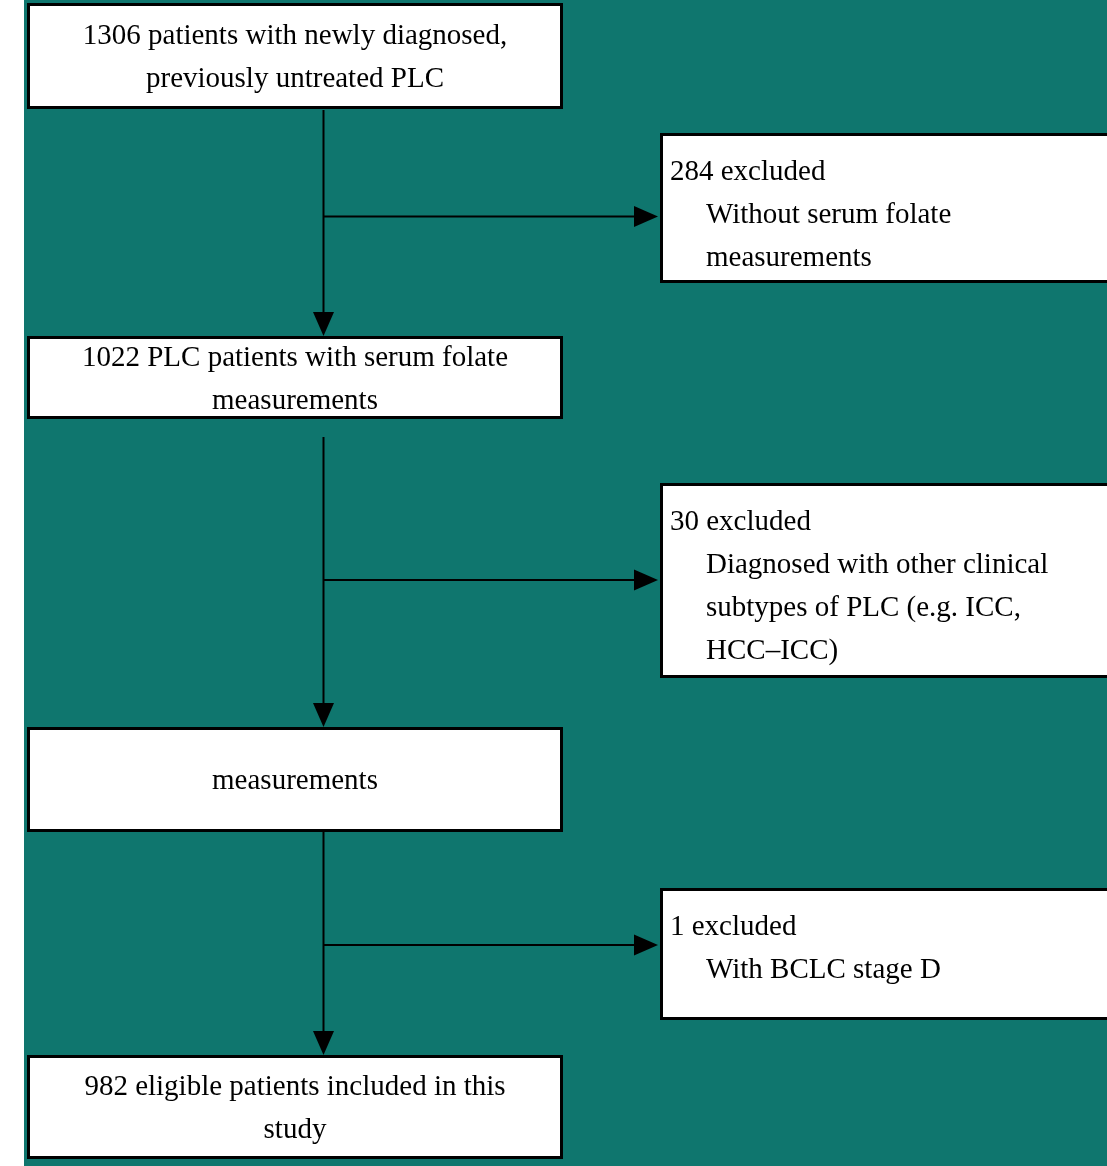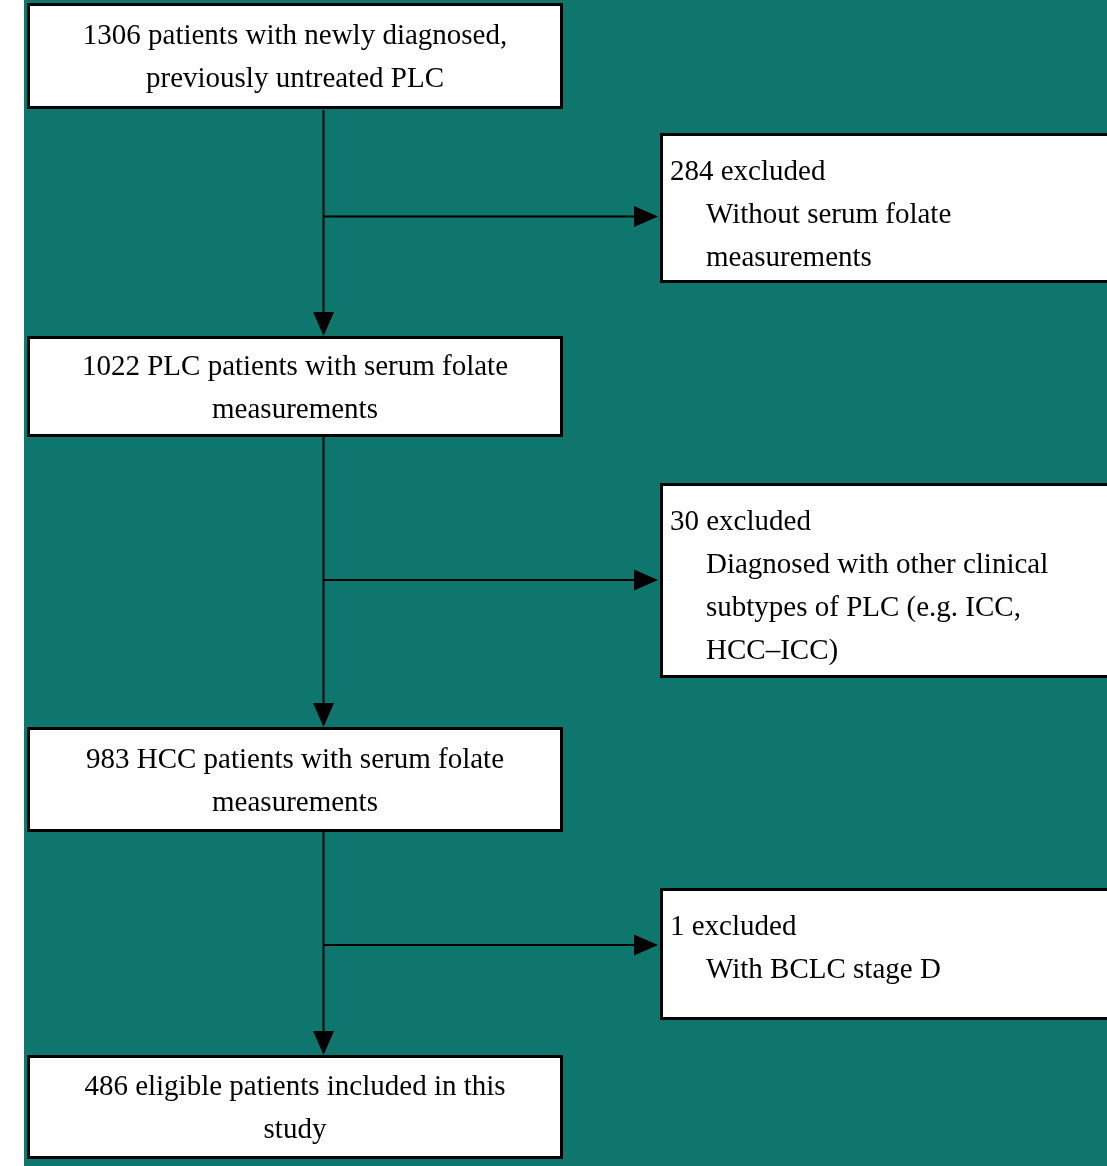--- a/index.html
+++ b/index.html
@@ -34,21 +34,21 @@
   .excl-box {
     left: 636px;
     width: 469px;
     padding: 13px 8px 8px 7px;
     text-align: left;
   }
   .excl-box .count { display: block; }
   .excl-box .detail { display: block; padding-left: 36px; }
   .line { display: block; }
   #mb0 { top: 3px;    height: 106px; }
-  #mb1 { top: 336px;  height: 101px; }
+  #mb1 { top: 336px;  height: 83px; }
   #mb2 { top: 727px;  height: 105px; }
   #mb3 { top: 1055px; height: 104px; }
   #ex0 { top: 133px;  height: 150px; }
   #ex1 { top: 483px;  height: 195px; }
   #ex2 { top: 888px;  height: 132px; }
   svg.connectors {
     position: absolute;
     left: 0; top: 0;
     width: 1107px;
     height: 1166px;
@@ -86,26 +86,25 @@
     <span class="line">1306 patients with newly diagnosed,</span>
     <span class="line">previously untreated PLC</span>
   </div>
 
   <div class="box main-box" id="mb1">
     <span class="line">1022 PLC patients with serum folate</span>
     <span class="line">measurements</span>
   </div>
 
   <div class="box main-box" id="mb2">
-    <span class="line">983 HCC patients with serum folate</span>
     <span class="line">measurements</span>
   </div>
 
   <div class="box main-box" id="mb3">
-    <span class="line">486 eligible patients included in this</span>
+    <span class="line">982 eligible patients included in this</span>
     <span class="line">study</span>
   </div>
 
   <div class="box excl-box" id="ex0">
     <span class="count">284 excluded</span>
     <span class="detail">Without serum folate</span>
     <span class="detail">measurements</span>
   </div>
 
   <div class="box excl-box" id="ex1">

